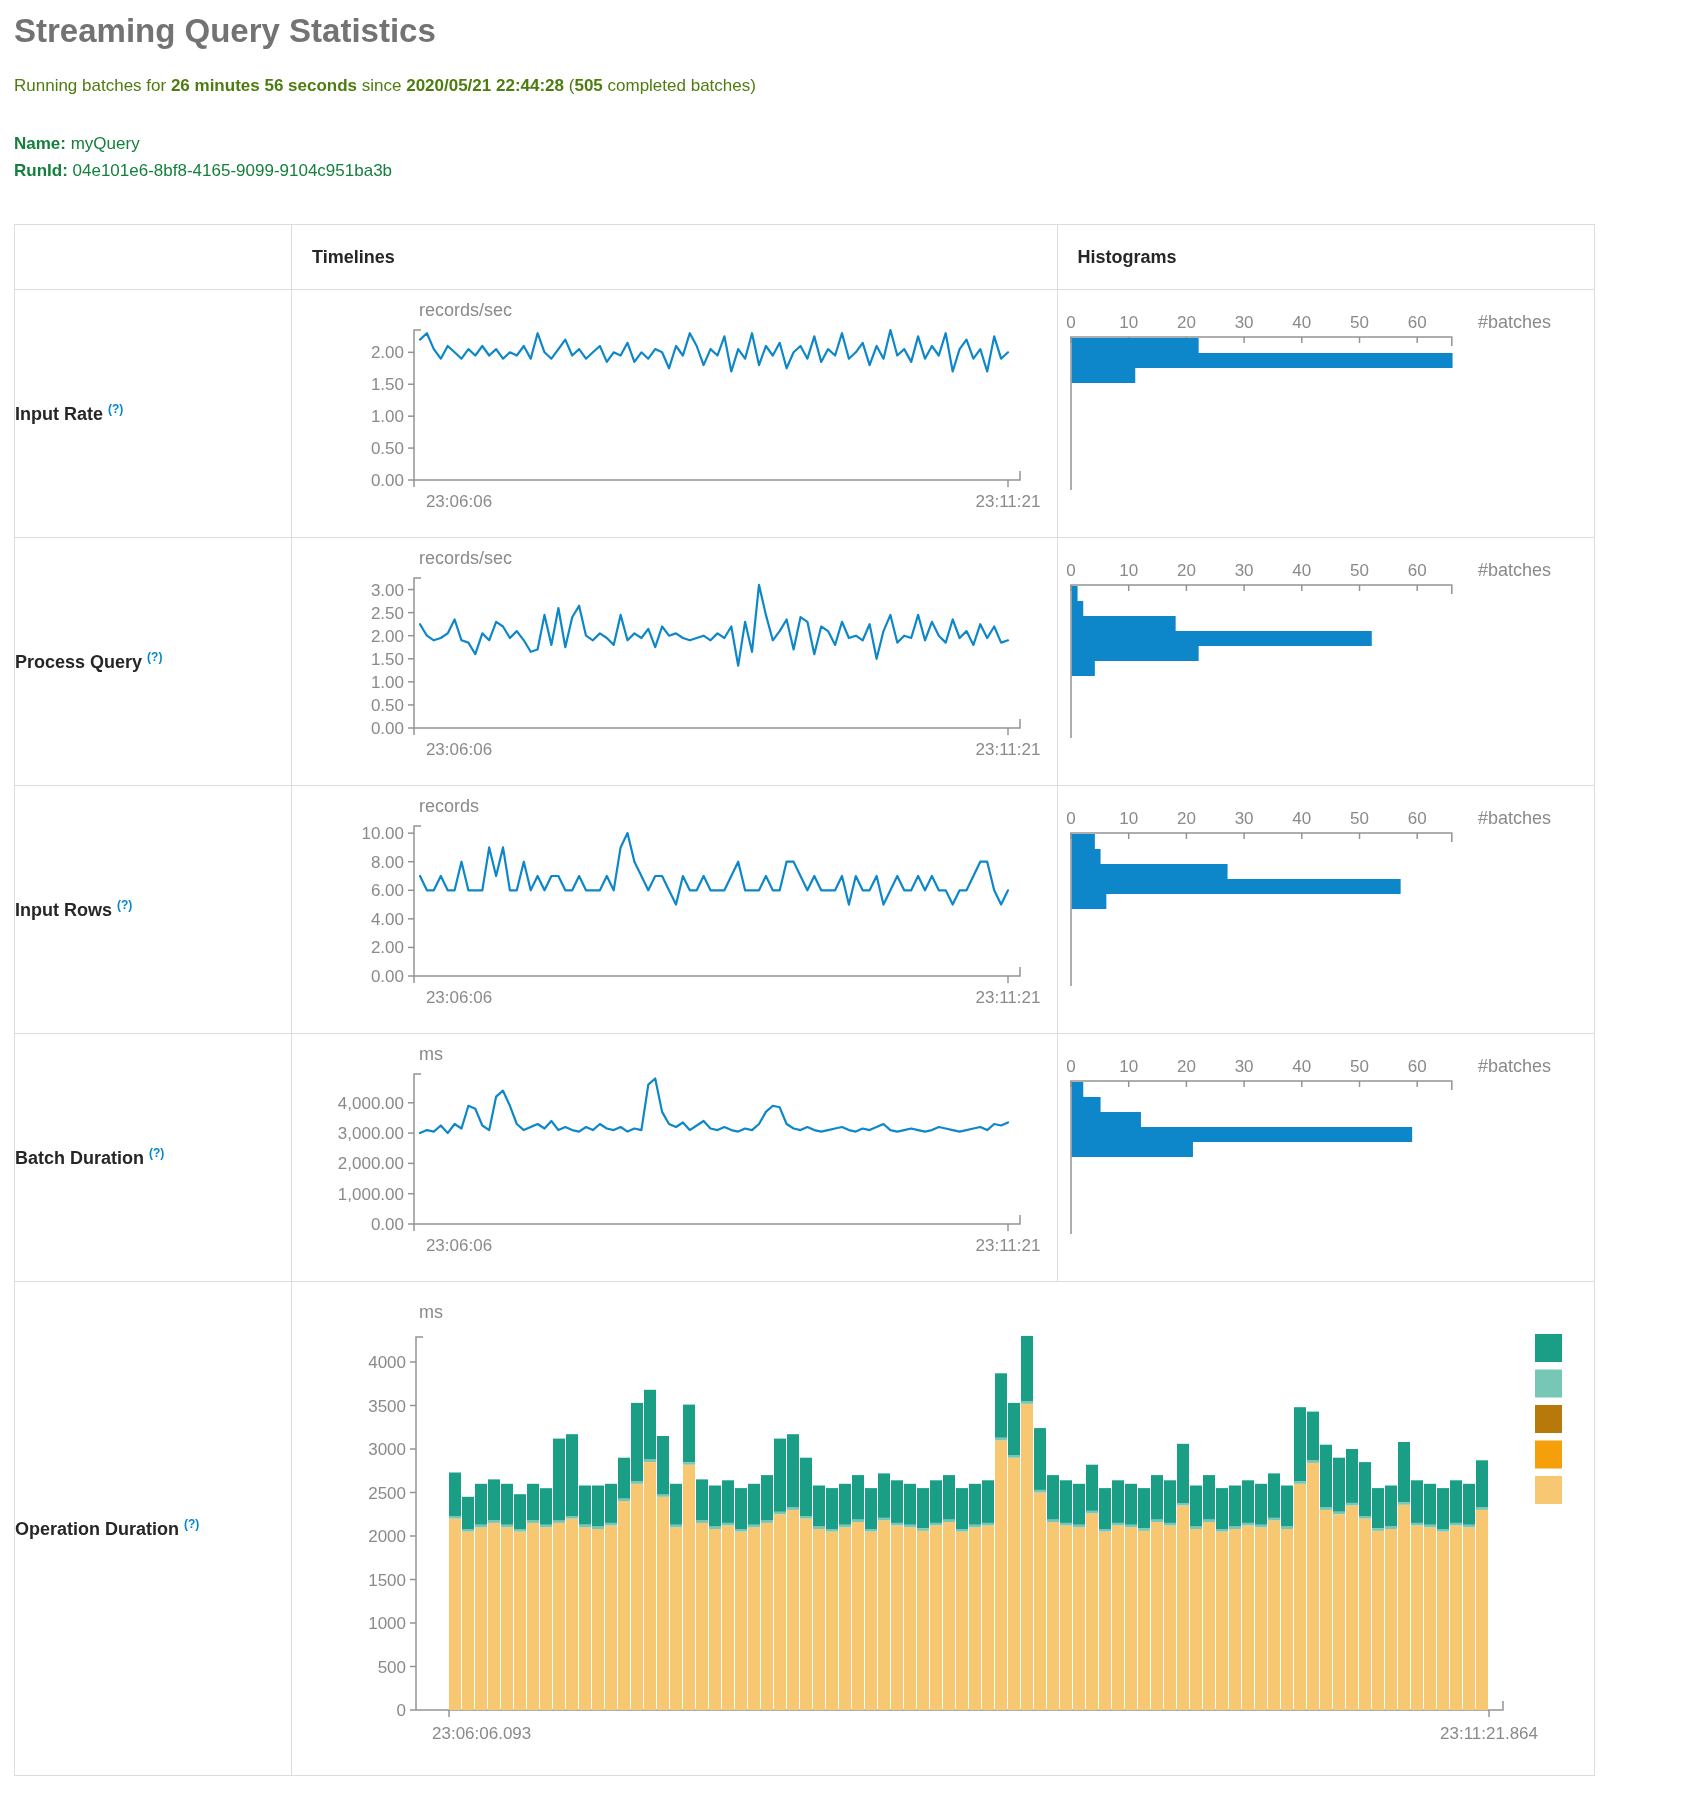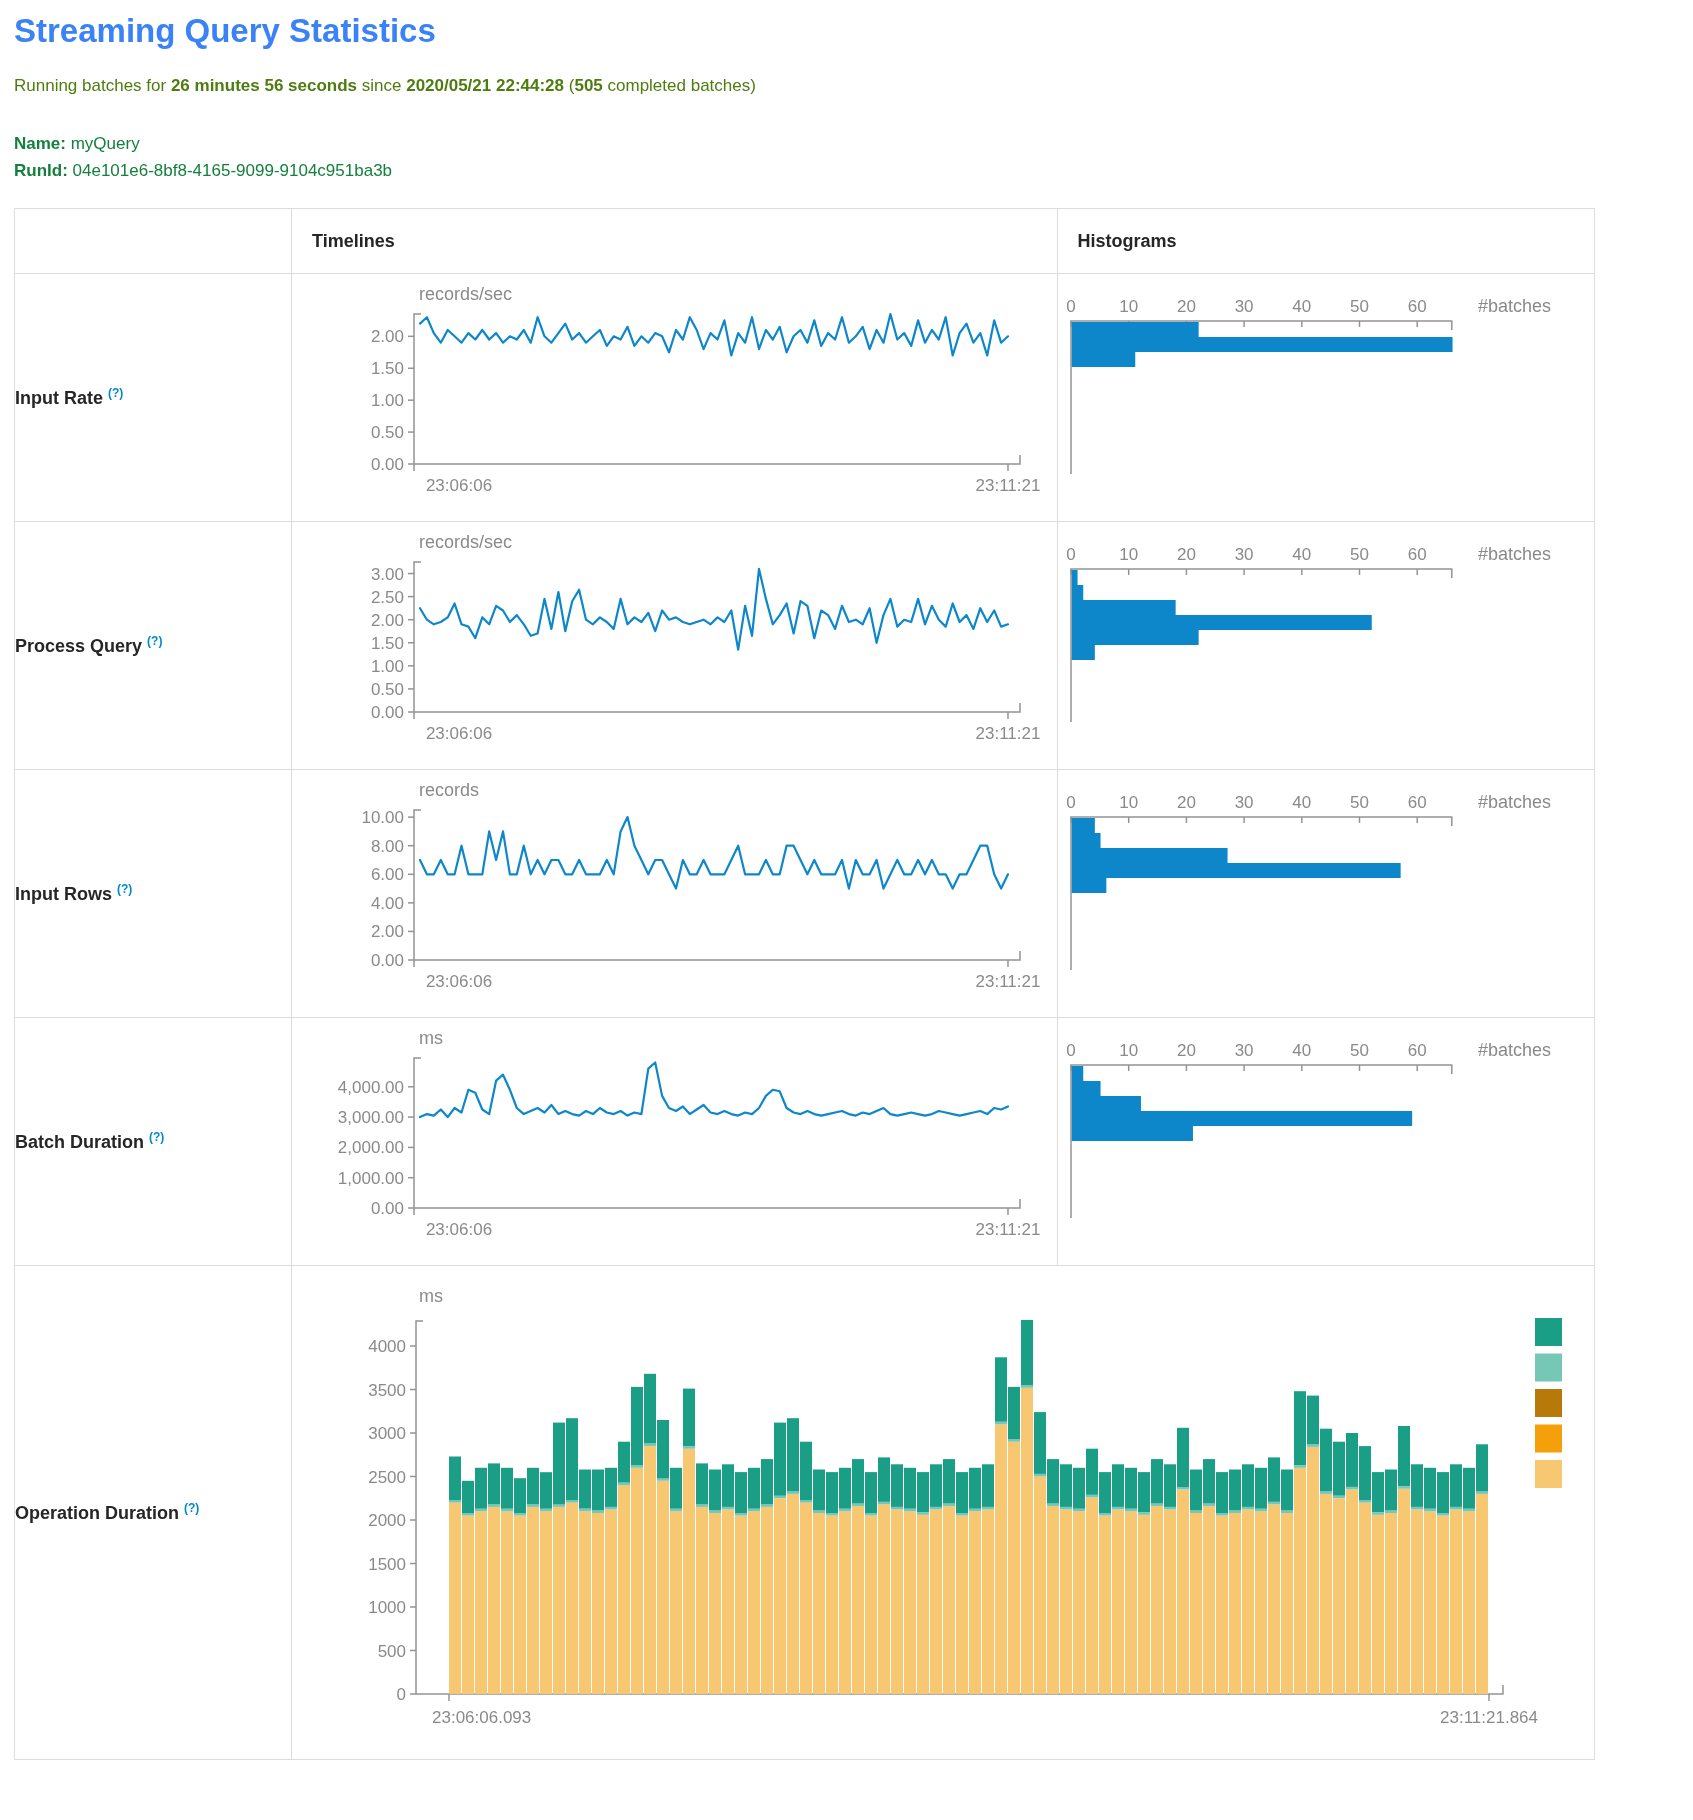--- a/index.html
+++ b/index.html
@@ -1,22 +1,22 @@
 <!DOCTYPE html>
 <html><head>
 <meta charset="utf-8">
 <style>
   html,body { margin:0; padding:0; background:#fff; }
   body { width:1693px; height:1820px; font-family:"Liberation Sans", sans-serif; color:#333; }
   .wrap { padding-left:14px; padding-right:14px; }
-  h1 { margin:12px 0 8px 0; font-size:33px; font-weight:bold; color:#3b82f6; letter-spacing:0; }
+  h1 { margin:12px 0 8px 0; font-size:33px; font-weight:bold; color:#737373; letter-spacing:0; }
   .subtitle { margin:26px 0 0 0; font-size:17px; color:#4d7c0f; }
   .meta { margin:34px 0 0 0; font-size:17px; line-height:27px; color:#15803d; }
   .meta div { margin:0; }
-  table.stats { border-collapse:collapse; margin-top:24px; table-layout:fixed; }
+  table.stats { border-collapse:collapse; margin-top:40px; table-layout:fixed; }
   table.stats th, table.stats td { border:1px solid #ddd; padding:0; background:#fff; }
   th.corner { width:276px; }
   th.h-timeline { width:764px; }
   th.h-histogram { width:536px; }
   table.stats thead th { height:64px; text-align:left; vertical-align:middle; font-size:18px; font-weight:bold; color:#262626; }
   table.stats thead th span { padding-left:20px; display:inline-block; }
   td.metric { vertical-align:middle; padding-left:20px; font-size:18px; color:#262626; }
   td.metric b { font-weight:bold; }
   sup.help { color:#0088cc; font-size:12px; font-weight:bold; }
   td.chartcell { vertical-align:top; }

